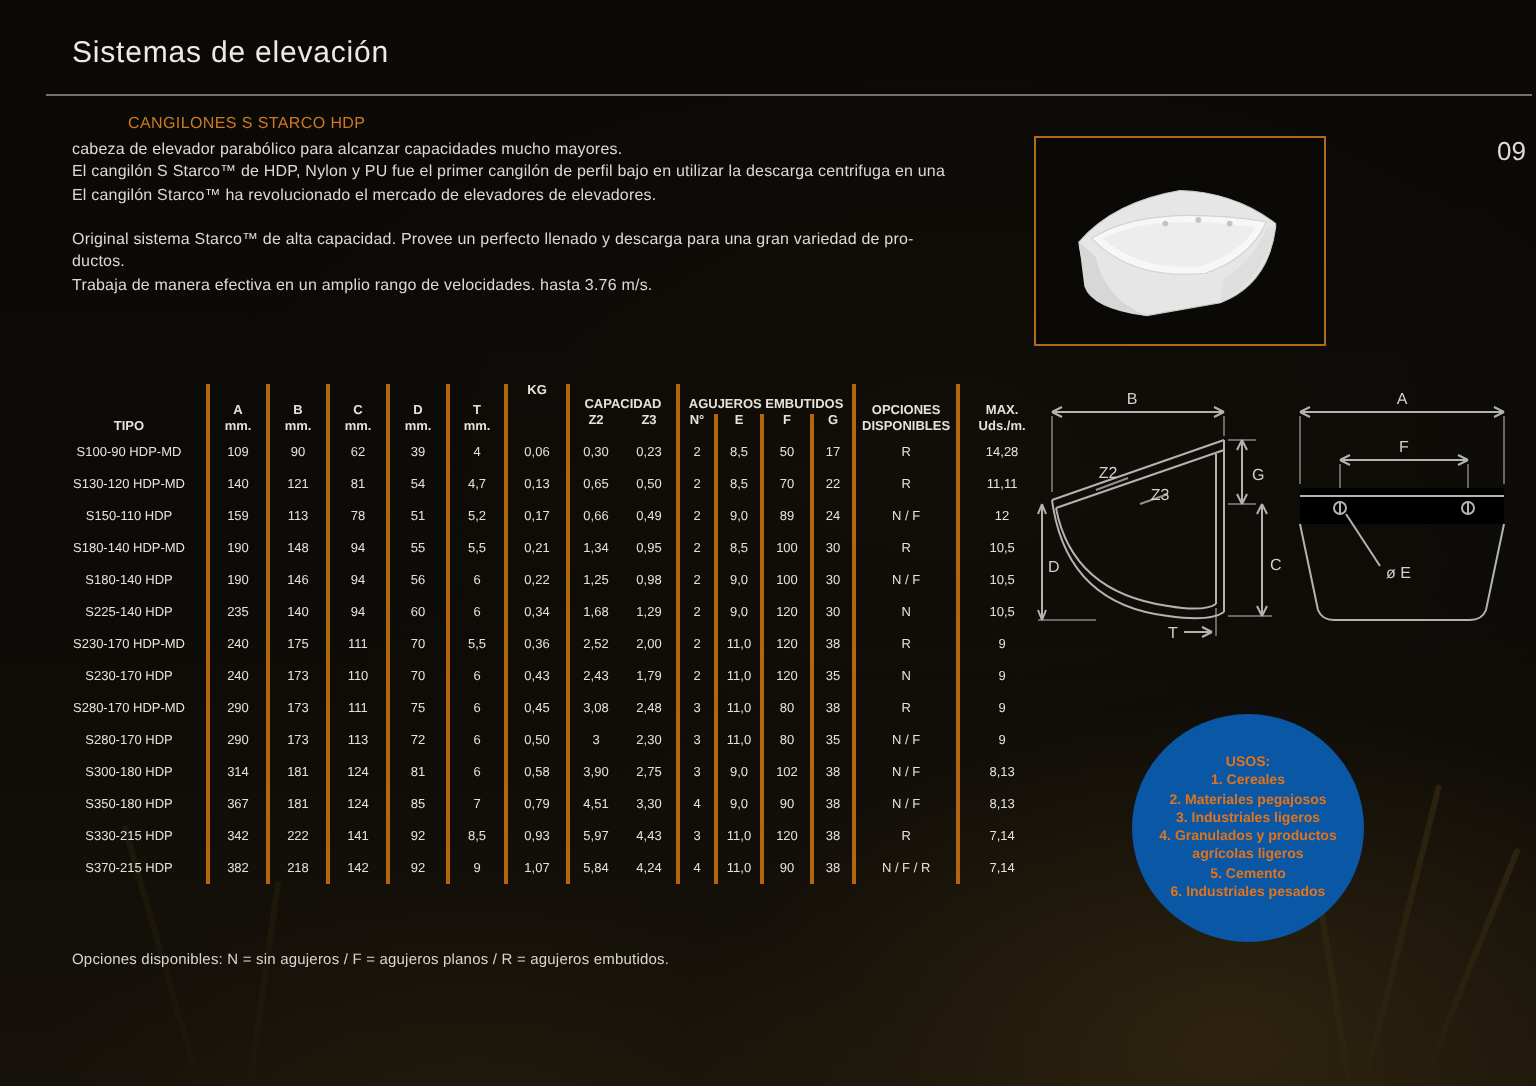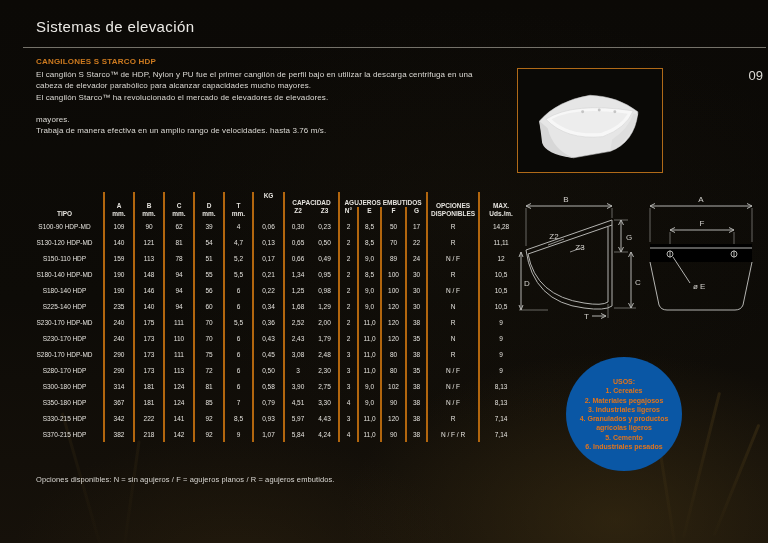--- a/index.html
+++ b/index.html
@@ -22,21 +22,21 @@
   .s2{height:180px;left:660px;top:370px;transform:rotate(-9deg);}
   .s3{height:120px;left:735px;top:420px;transform:rotate(22deg);}
   .s4{height:140px;left:80px;top:410px;transform:rotate(-16deg);opacity:.6;}
   .s5{height:110px;left:130px;top:440px;transform:rotate(8deg);opacity:.5;}
 
   .header-title{position:absolute;left:36px;top:18px;color:#eceae6;font-size:15px;letter-spacing:.4px;}
   .page-number{position:absolute;right:26px;top:20px;color:#dddbd6;font-size:13px;margin-top:48px;}
   .header-rule{position:absolute;left:23px;right:23px;top:47px;height:1px;background:#75726a;}
 
   .intro{position:absolute;left:36px;top:57px;width:470px;}
-  .intro-heading{color:#cd7a1f;font-weight:bold;font-size:8px;letter-spacing:.2px;margin-bottom:3px;}
+  .intro-heading{color:#cd7a1f;font-weight:normal;font-size:8px;letter-spacing:.2px;margin-bottom:3px;margin-left:28px;}
   .intro-line{color:#dcdad5;font-size:8px;line-height:11.3px;min-height:11.3px;letter-spacing:.1px;}
 
   .photo-frame{
     position:absolute;left:517px;top:68px;width:144px;height:103px;
     border:1px solid #b06a18;background:#0a0906;display:flex;align-items:center;justify-content:center;
   }
 
   
   .spec-table{position:absolute;left:26px;top:192px;border-collapse:collapse;table-layout:fixed;width:446px;}
   .spec-table th,.spec-table td{
@@ -80,25 +80,26 @@
   <div class="stalk s4"></div>
   <div class="stalk s5"></div>
 
   <div class="header-title">Sistemas de elevación</div>
   <div class="page-number">09</div>
   <div class="header-rule"></div>
 
   <div class="intro">
     <div class="intro-heading">CANGILONES S STARCO HDP</div>
     <div>
+        <div class="intro-line">cabeza de elevador parabólico para alcanzar capacidades mucho mayores.</div>
         <div class="intro-line">El cangilón S Starco™ de HDP, Nylon y PU fue el primer cangilón de perfil bajo en utilizar la descarga centrifuga en una</div>
-        <div class="intro-line">cabeza de elevador parabólico para alcanzar capacidades mucho mayores.</div>
         <div class="intro-line">El cangilón Starco™ ha revolucionado el mercado de elevadores de elevadores.</div>
         <div class="intro-line">&nbsp;</div>
-        <div class="intro-line">mayores.</div>
+        <div class="intro-line">Original sistema Starco™ de alta capacidad. Provee un perfecto llenado y descarga para una gran variedad de pro-</div>
+        <div class="intro-line">ductos.</div>
         <div class="intro-line">Trabaja de manera efectiva en un amplio rango de velocidades. hasta 3.76 m/s.</div>
       </div>
   </div>
 
   <div class="photo-frame">
     <svg class="photo-svg" width="132" height="92" viewBox="0 0 140 100">
       <path d="M15,50 Q19,84 52,90 L92,83 Q118,73 122,42 L122,40 Q100,23 70,22 Q34,28 15,50 Z" fill="#e6e6e6" stroke="#c9c9c9"></path>
       <path d="M15,50 L18,74 Q22,86 50,90 L52,90 Q30,82 24,58 Z" fill="#d7d7d7" stroke="none"></path>
       <path d="M122,42 Q116,70 92,83 L94,70 Q112,58 117,42 Z" fill="#dedede" stroke="none"></path>
       <path d="M22,48 Q52,29 117,39 Q109,58 84,67 Q44,71 22,48 Z" fill="#f7f7f7" stroke="#d2d2d2"></path>

